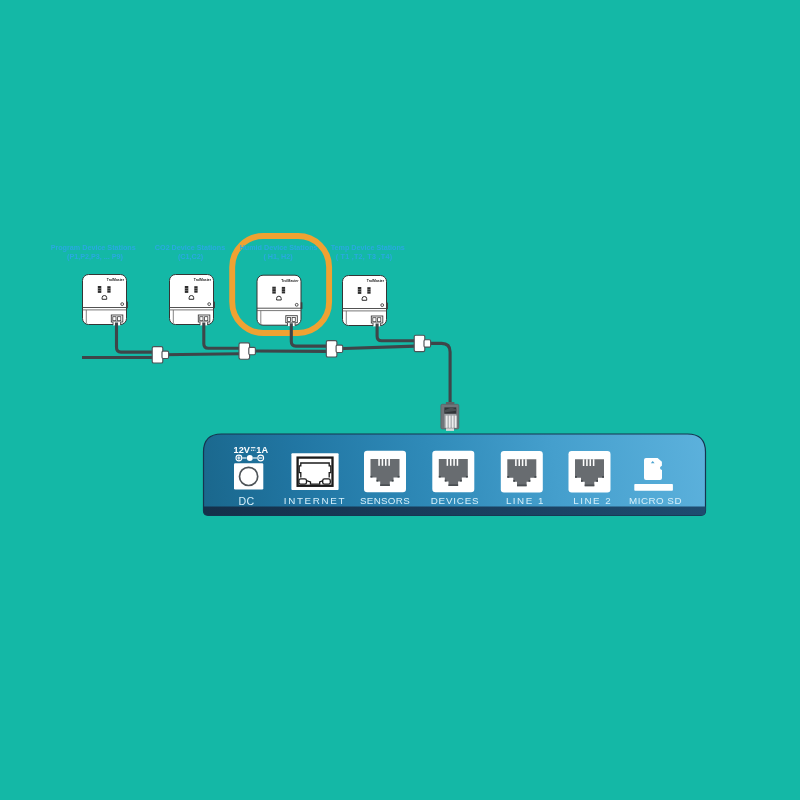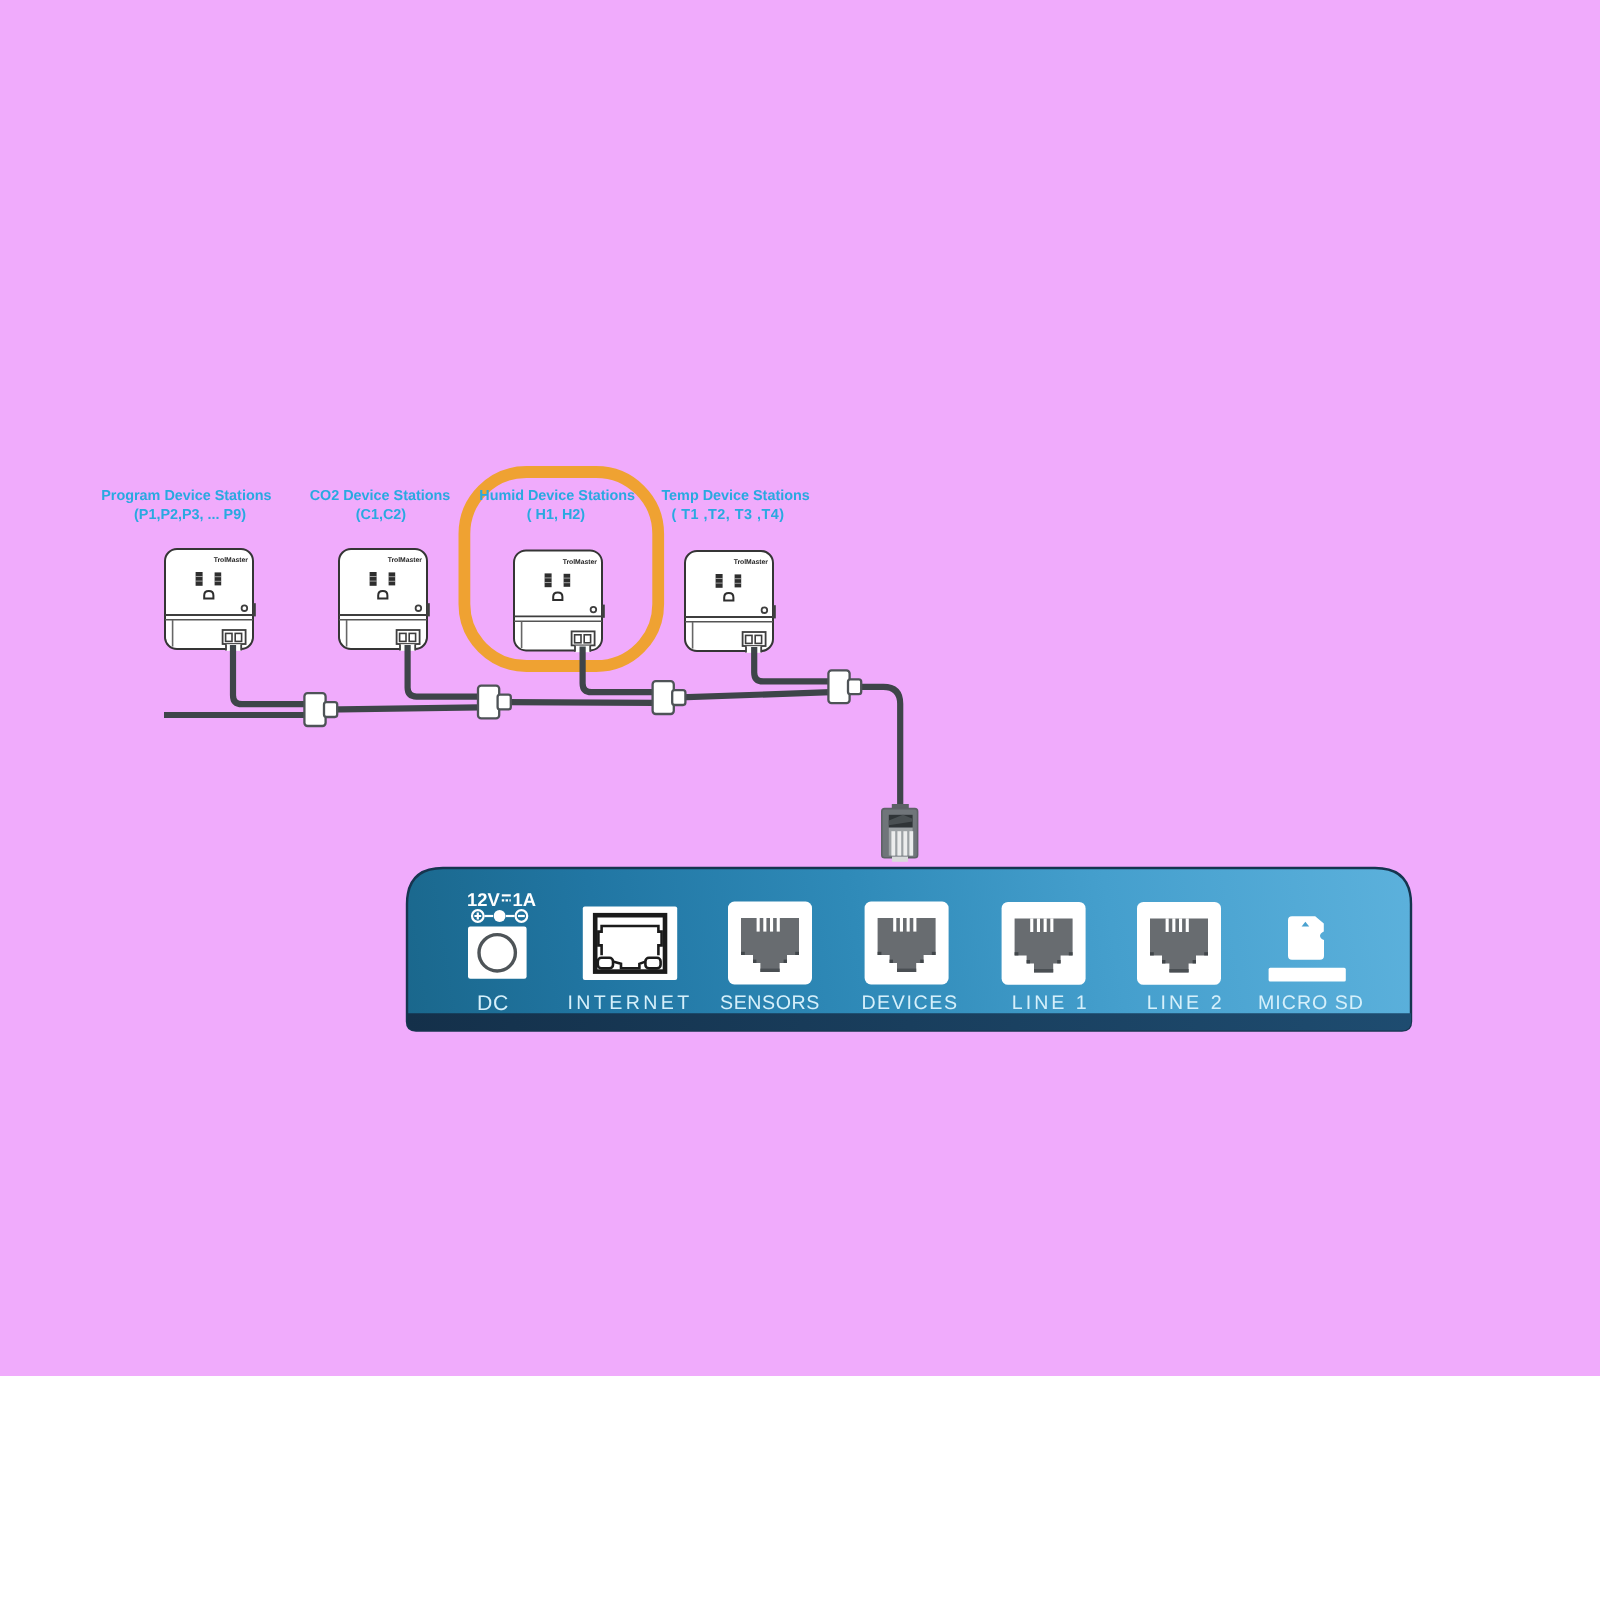--- a/index.html
+++ b/index.html
@@ -1,16 +1,16 @@
 <!DOCTYPE html>
 <html><head>
 <meta charset="utf-8">
 <style>
 html,body{margin:0;padding:0;background:#fff;}
-#c{position:relative;width:800px;height:688px;background:#f0abfc;overflow:hidden;}
+#c{position:relative;width:800px;height:800px;background:#14b8a6;overflow:hidden;}
 svg{will-change:transform;}
 text{font-family:"Liberation Sans",sans-serif;}
 </style>
 </head>
 <body>
 <div id="c">
 <svg width="800" height="800" viewBox="0 0 800 800" xmlns="http://www.w3.org/2000/svg">
 <defs>
   <linearGradient id="pg" gradientUnits="userSpaceOnUse" x1="203" y1="515" x2="706" y2="434">
     <stop offset="0" stop-color="#1a678c"></stop>

